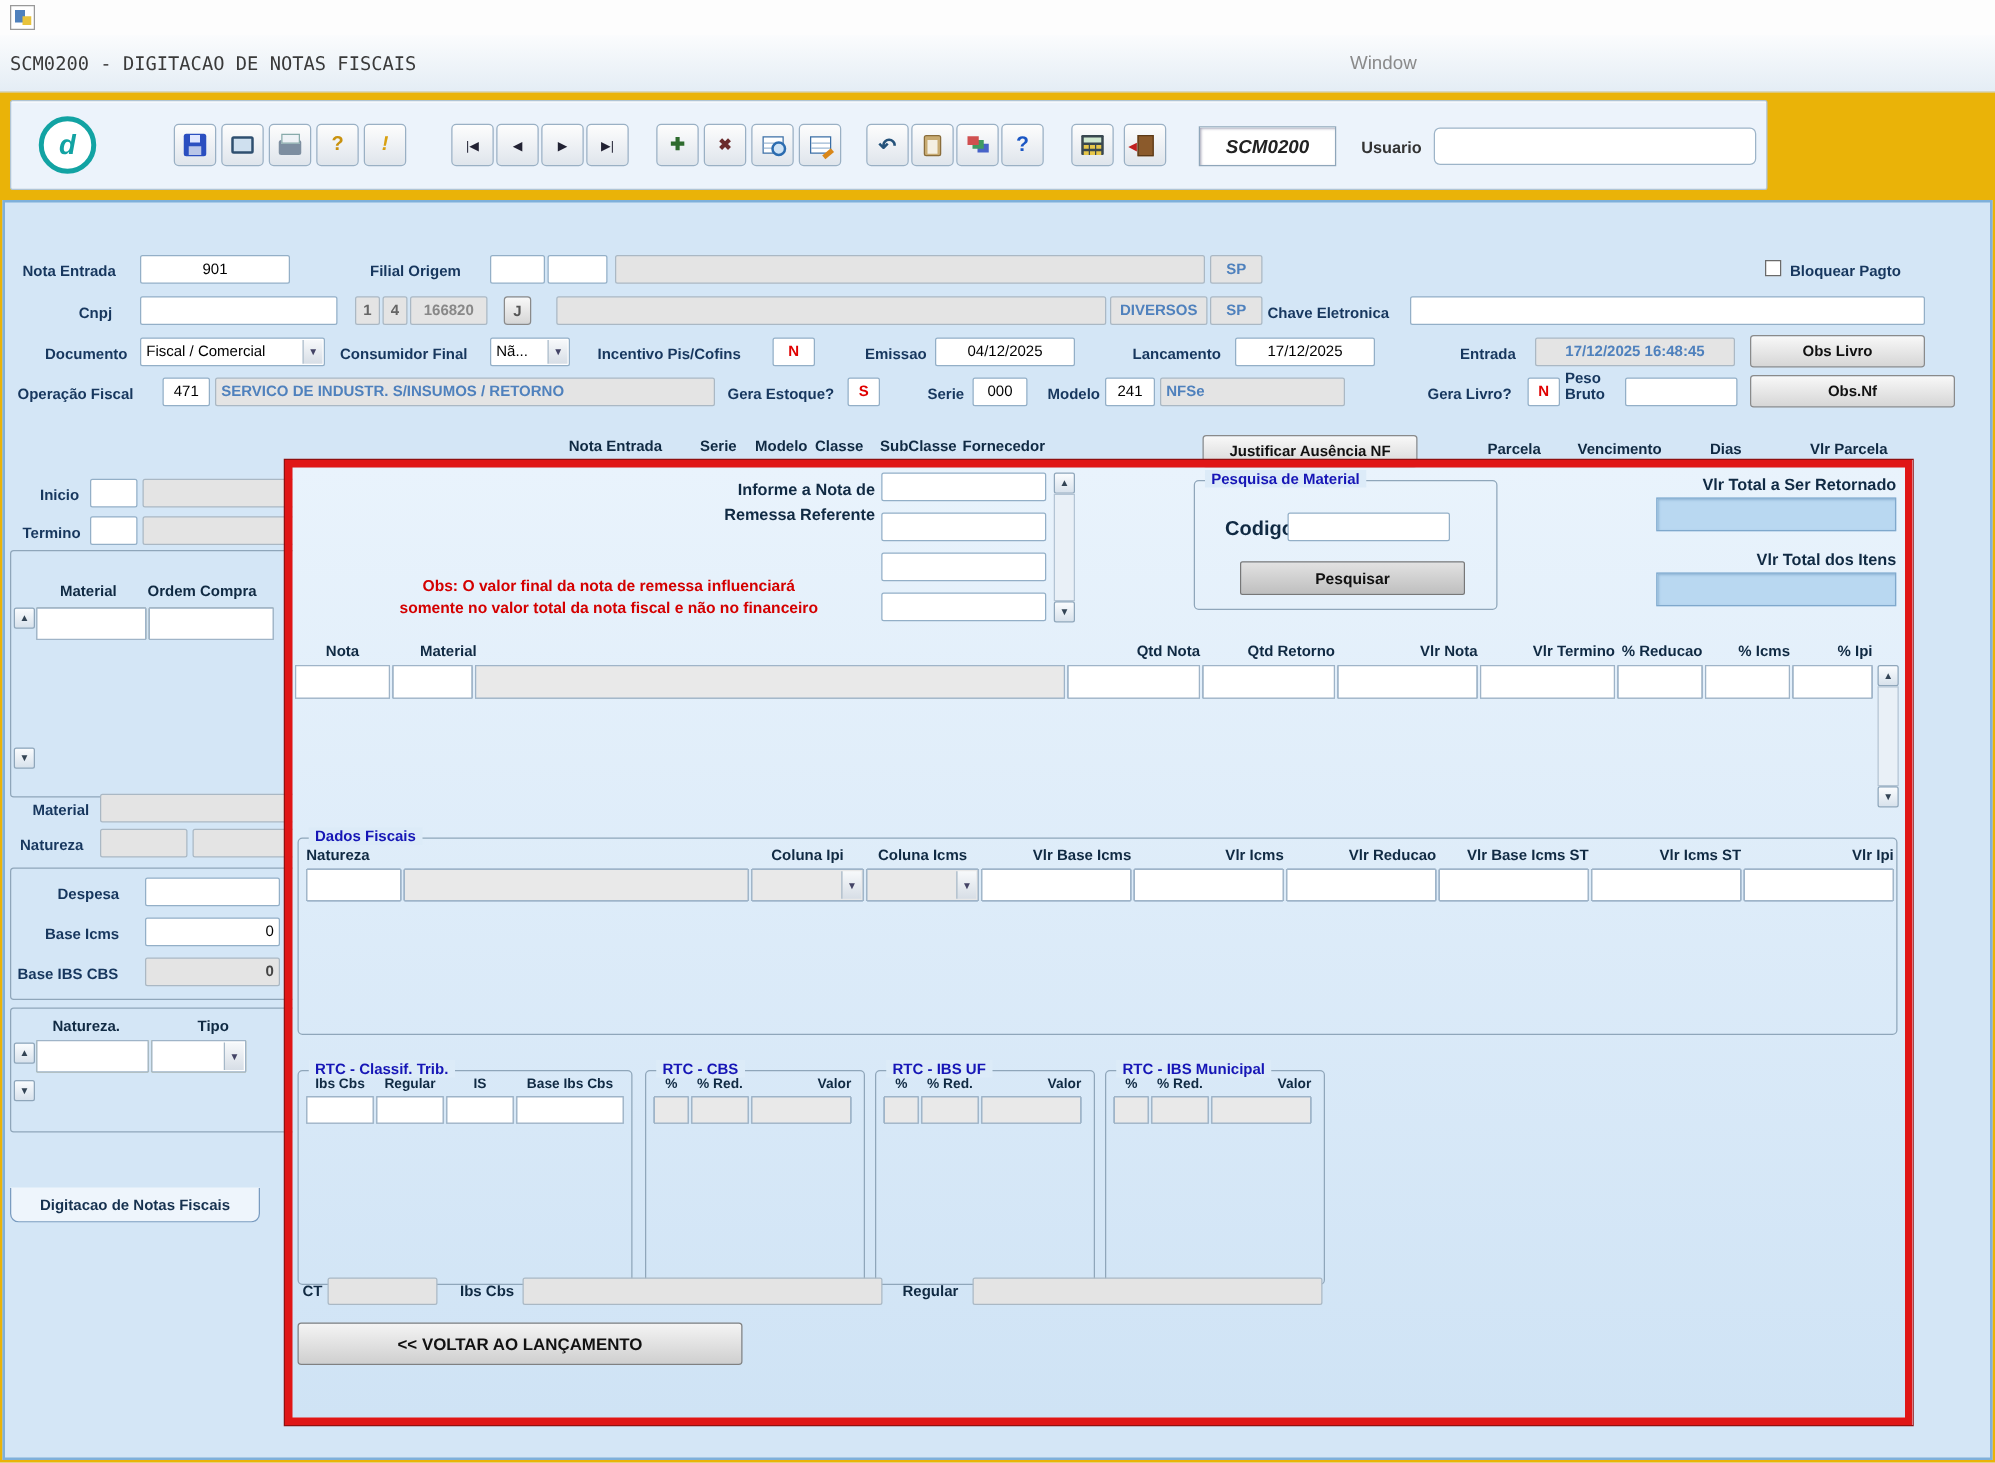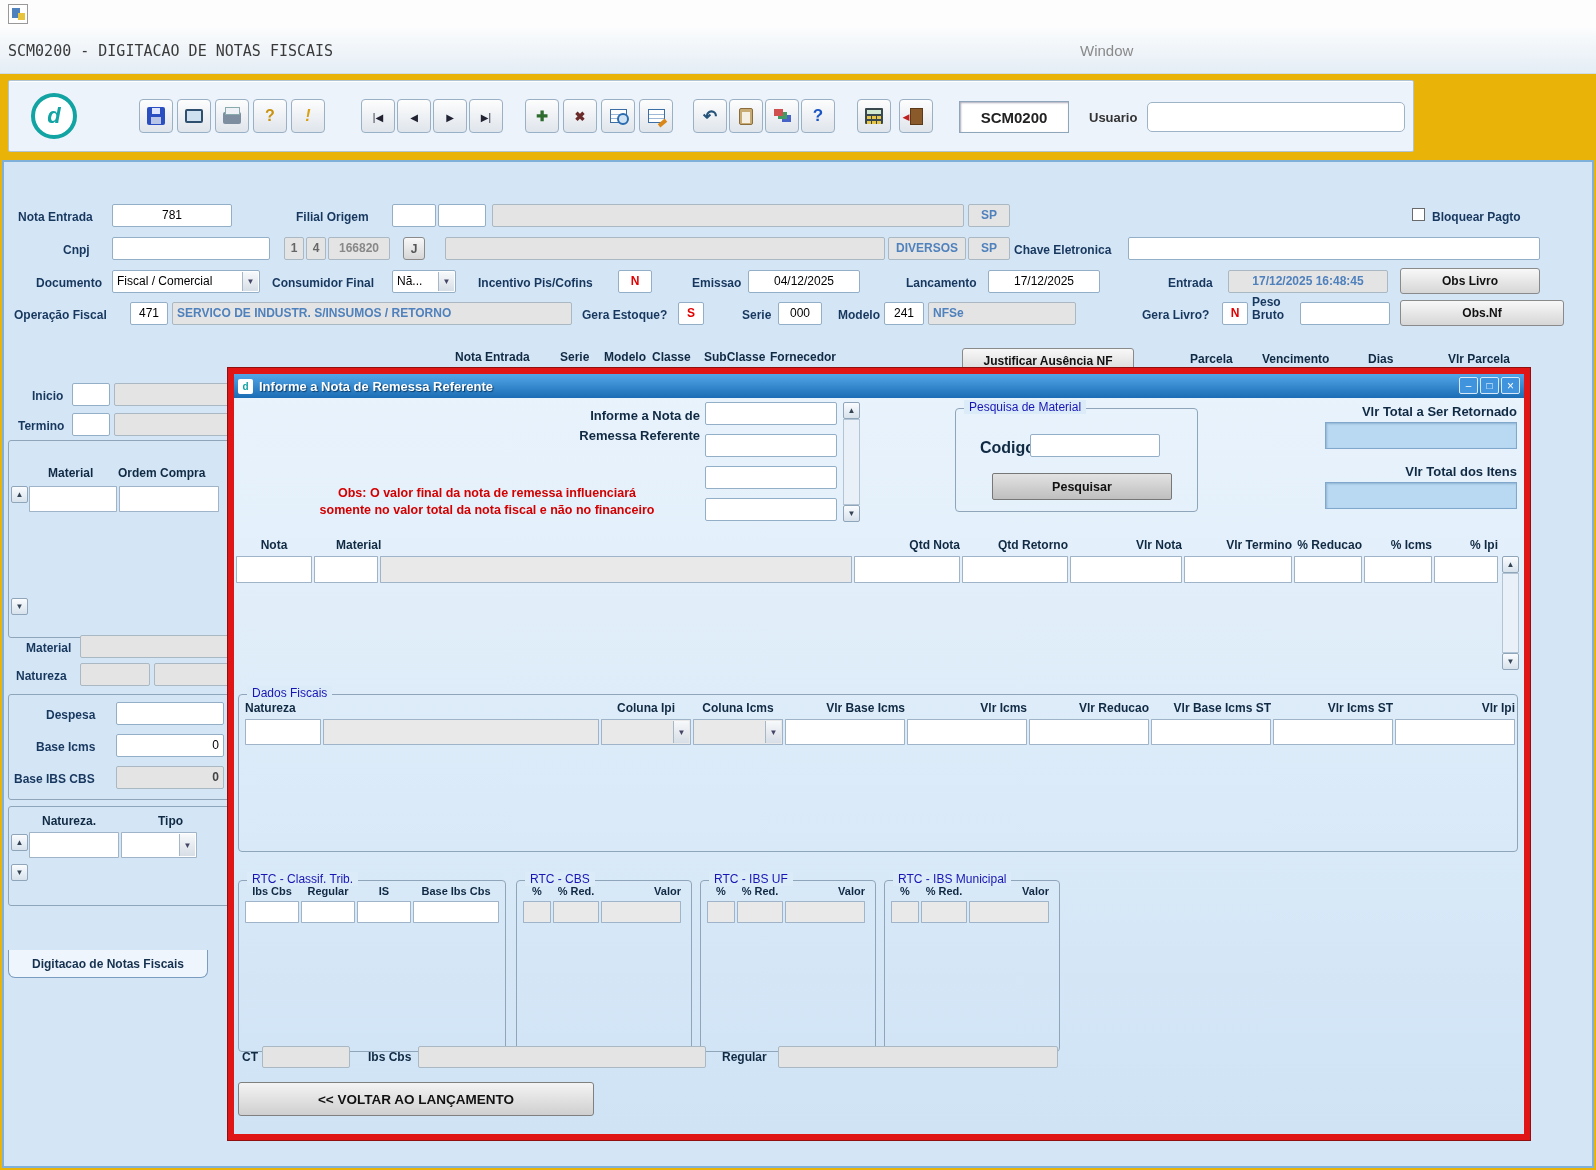--- a/index.html
+++ b/index.html
@@ -34,21 +34,21 @@
   .g27 .cell{height:27px;} .g26 .cell{height:26px;} .g22 .cell{height:22px;}
   .bc { background:#c8e0f5 !important; border-color:#7fa8cc !important; }
   .gc { background:#e9e9e9 !important; }
   .yc { background:#ffffc8 !important; border-color:#b4b486 !important; }
   .w28{width:28px}.w46{width:46px}.w54{width:54px}.w64{width:64px}.w68{width:68px}.w76{width:76px}
   .w80{width:80px}.w86{width:86px}.w88{width:88px}.w90{width:90px}.w100{width:100px}.w106{width:106px}
   .w108{width:108px}.w112{width:112px}.w120{width:120px}.w276{width:276px}.w472{width:472px}.w538{width:538px}
   .gh { font-weight:bold; font-size:12px; color:#102a43; white-space:nowrap; }
 
   .gbox { position:absolute; border:1px solid #8fa6ba; border-radius:4px; }
-  .gtitle { position:absolute; top:-9px; left:8px; background:#dcebf8; padding:0 5px; font-weight:normal;
+  .gtitle { position:absolute; top:-9px; left:8px; background:#dcebf8; padding:0 5px; font-weight:bold;
             font-size:12px; color:#1616b6; white-space:nowrap; }
 
   
   #topstrip { position:absolute; left:0; top:0; width:1596px; height:28px; background:#fdfdfd; }
   #appicon { position:absolute; left:8px; top:4px; width:20px; height:20px; background:#fff; border:1px solid #999; }
   #appicon::before { content:""; position:absolute; left:3px; top:3px; width:8px; height:10px; background:#4f81bd; }
   #appicon::after  { content:""; position:absolute; left:9px; top:8px; width:7px; height:7px; background:#e8c33c; }
   #titlebar { position:absolute; left:0; top:28px; width:1596px; height:46px;
               background:linear-gradient(#fbfcfd,#e4edf5); border-bottom:1px solid #cfdde9; }
   #wintitle { position:absolute; left:8px; top:14px; font-family:"DejaVu Sans Mono",monospace; font-size:15px; color:#3a3a3a; }
@@ -86,21 +86,21 @@
   .ic-paste::before { content:""; position:absolute; left:2px; top:3px; width:8px; height:11px; background:#f4efe2; }
   .ic-cards { width:9px; height:7px; background:#d05050; box-shadow:4px 3px 0 #3f9b63, 8px 6px 0 #4763c8; margin:0 8px 8px 0; }
   .ic-help::before { content:"?"; font-size:17px; font-weight:bold; color:#1a56c4; }
   .ic-calc { width:18px; height:16px; background:#39474f; position:relative; border-radius:1px; }
   .ic-calc::before { content:""; position:absolute; left:2px; top:2px; width:14px; height:4px; background:#cfe8cf; }
   .ic-calc::after  { content:""; position:absolute; left:2px; top:8px; width:4px; height:3px; background:#e6c74a; box-shadow:5px 0 0 #e6c74a, 10px 0 0 #e6c74a, 0 5px 0 #e6c74a, 5px 5px 0 #e6c74a, 10px 5px 0 #e6c74a; }
   .ic-exit { width:13px; height:17px; background:#8b5a2b; border:1px solid #5c3a17; position:relative; }
   .ic-exit::after { content:"◀"; position:absolute; left:-8px; top:3px; font-size:9px; color:#c02020; }
   #scmbox { position:absolute; left:950px; top:20px; width:110px; height:32px; background:#fff; border:1px solid #8fa6ba;
             box-shadow:inset 1px 1px 2px #aab; font-weight:bold; font-size:15px; color:#222;
-            display:flex; align-items:center; justify-content:center; }
+            display:flex; align-items:center; justify-content:center;font-style:italic; }
   #usuario-lbl { position:absolute; left:1080px; top:29px; font-size:13px; font-weight:bold; color:#333; }
   #usuario-inp { position:absolute; left:1138px; top:21px; width:258px; height:30px; background:#fff;
                  border:1px solid #9db4c8; border-radius:5px; }
 
   
   #mainpanel { position:absolute; left:2px; top:160px; width:1592px; height:1008px; background:#d4e6f6; border:2px solid #7fb0da; }
   #mainhdr { position:absolute; left:2px; top:160px; width:1592px; height:26px;
              background:linear-gradient(90deg,#5b9fd6,#c6def2); color:#f2f8fd; font-weight:bold; font-size:13px;
              letter-spacing:0.5px; display:flex; align-items:center; padding-left:34px; }
   #mainhdr-icon { position:absolute; left:10px; top:5px; width:16px; height:16px; background:#fff; border-radius:2px;
@@ -212,21 +212,21 @@
         <span class="ic-exit"></span>
       </div>
     <div id="scmbox">SCM0200</div>
     <span id="usuario-lbl">Usuario</span>
     <div id="usuario-inp"></div>
   </div>
 
   <div id="mainpanel"></div>
 
   <span class="lbl" style="left:18px;top:210px">Nota Entrada</span>
-  <div class="inp ctr" style="left:112px;top:204px;width:120px">781</div>
+  <div class="inp ctr" style="left:112px;top:204px;width:120px">901</div>
   <span class="lbl" style="left:296px;top:210px">Filial Origem</span>
   <div class="inp" style="left:392px;top:204px;width:44px"></div>
   <div class="inp" style="left:438px;top:204px;width:48px"></div>
   <div class="inp dis" style="left:492px;top:204px;width:472px"></div>
   <div class="inp dis ctr" style="left:968px;top:204px;width:42px">SP</div>
   <span class="cb" style="left:1412px;top:208px"></span>
   <span class="lbl" style="left:1432px;top:210px">Bloquear Pagto</span>
 
   <span class="lbl" style="left:63px;top:243px">Cnpj</span>
   <div class="inp" style="left:112px;top:237px;width:158px"></div>
@@ -342,29 +342,20 @@
       <div class="cell w90"></div>
       <div class="cell w76">
           <span class="dda"></span>
         </div>
     </div>
   </div>
 
   <div id="tabnotas">Digitacao de Notas Fiscais</div>
 
   <div id="dialog">
-    <div id="dlg-title">
-      <span id="dlg-title-icon"></span>
-      <span id="dlg-title-text">Informe a Nota de Remessa Referente</span>
-      <span id="dlg-wbtns">
-        <span class="wbtn mn"></span>
-        <span class="wbtn mx"></span>
-        <span class="wbtn cl"></span>
-      </span>
-    </div>
     <div id="dlg-body">
 
       <div class="dlg-lbl" style="left:300px;top:8px;width:166px;text-align:right;line-height:20px;white-space:normal">
         <span>Informe a Nota de</span><br>
         <span>Remessa Referente</span>
       </div>
       <div class="inp" style="left:471px;top:4px;width:132px"></div>
       <div class="inp" style="left:471px;top:36px;width:132px"></div>
       <div class="inp" style="left:471px;top:68px;width:132px"></div>
       <div class="inp" style="left:471px;top:100px;width:132px"></div>

